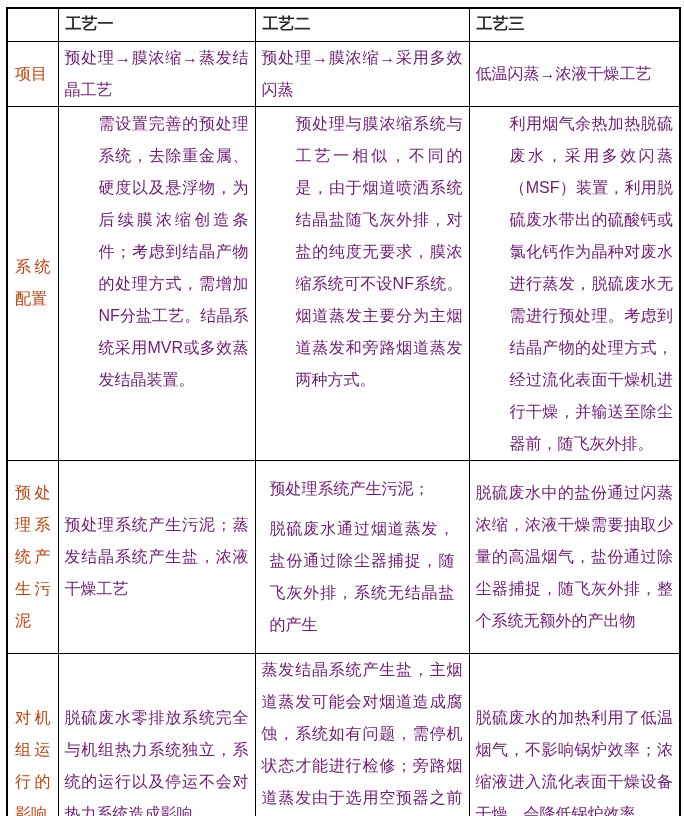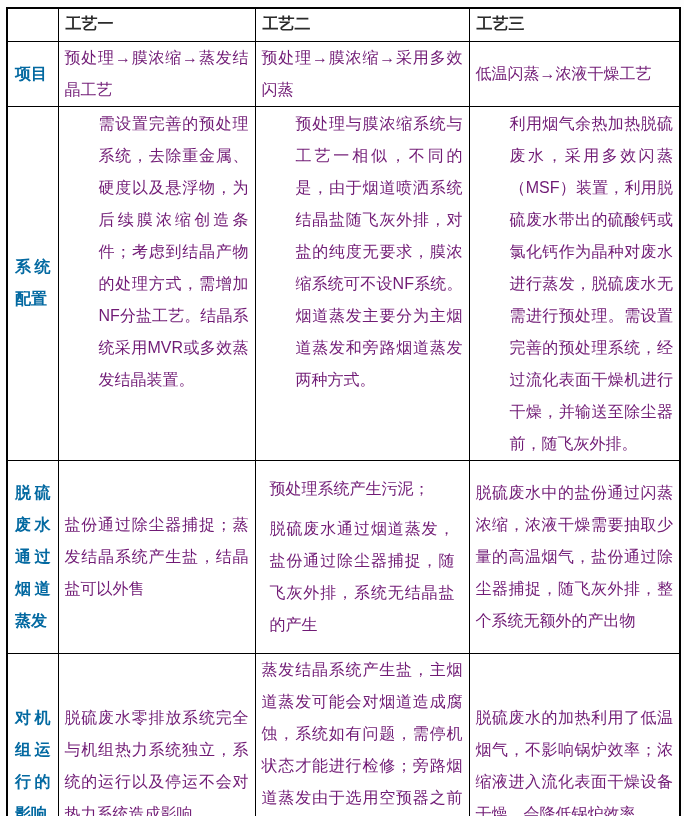--- a/index.html
+++ b/index.html
@@ -42,23 +42,22 @@
     font-size: 16px;
     color: #2b2b2b;
   }
   
   td.label-cell {
     text-align: justify;
     text-justify: inter-character;
     vertical-align: middle;
     padding: 16px 7px;
     line-height: 32px;
-    color: #0369a1;
+    color: #c2410c;
     word-break: break-all;
-    font-weight: bold;
   }
   
   td.data-cell {
     text-align: justify;
     text-justify: inter-character;
     vertical-align: middle;
     padding: 0 6px;
     line-height: 32px;
     color: #701a75;
     word-break: break-all;
@@ -98,26 +97,26 @@
         <td class="label-cell">项目</td>
         <td class="data-cell">预处理→膜浓缩→蒸发结晶工艺</td>
         <td class="data-cell">预处理→膜浓缩→采用多效闪蒸</td>
         <td class="data-cell">低温闪蒸→浓液干燥工艺</td>
       </tr>
 
       <tr class="row-sys">
         <td class="label-cell">系统配置</td>
         <td class="data-cell">需设置完善的预处理系统，去除重金属、硬度以及悬浮物，为后续膜浓缩创造条件；考虑到结晶产物的处理方式，需增加NF分盐工艺。结晶系统采用MVR或多效蒸发结晶装置。</td>
         <td class="data-cell">预处理与膜浓缩系统与工艺一相似，不同的是，由于烟道喷洒系统结晶盐随飞灰外排，对盐的纯度无要求，膜浓缩系统可不设NF系统。烟道蒸发主要分为主烟道蒸发和旁路烟道蒸发两种方式。</td>
-        <td class="data-cell">利用烟气余热加热脱硫废水，采用多效闪蒸（MSF）装置，利用脱硫废水带出的硫酸钙或氯化钙作为晶种对废水进行蒸发，脱硫废水无需进行预处理。需设置完善的预处理系统，经过流化表面干燥机进行干燥，并输送至除尘器前，随飞灰外排。</td>
+        <td class="data-cell">利用烟气余热加热脱硫废水，采用多效闪蒸（MSF）装置，利用脱硫废水带出的硫酸钙或氯化钙作为晶种对废水进行蒸发，脱硫废水无需进行预处理。考虑到结晶产物的处理方式，经过流化表面干燥机进行干燥，并输送至除尘器前，随飞灰外排。</td>
       </tr>
 
       <tr class="row-out">
-        <td class="label-cell">脱硫废水通过烟道蒸发</td>
-        <td class="data-cell">盐份通过除尘器捕捉；蒸发结晶系统产生盐，结晶盐可以外售</td>
+        <td class="label-cell">预处理系统产生污泥</td>
+        <td class="data-cell">预处理系统产生污泥；蒸发结晶系统产生盐，浓液干燥工艺</td>
         <td class="data-cell">
           <div class="para">预处理系统产生污泥；</div>
           <div class="para">脱硫废水通过烟道蒸发，盐份通过除尘器捕捉，随飞灰外排，系统无结晶盐的产生</div>
         </td>
         <td class="data-cell">脱硫废水中的盐份通过闪蒸浓缩，浓液干燥需要抽取少量的高温烟气，盐份通过除尘器捕捉，随飞灰外排，整个系统无额外的产出物</td>
       </tr>
 
       <tr class="row-impact">
         <td class="label-cell">对机组运行的影响</td>
         <td class="data-cell">脱硫废水零排放系统完全与机组热力系统独立，系统的运行以及停运不会对热力系统造成影响。</td>

